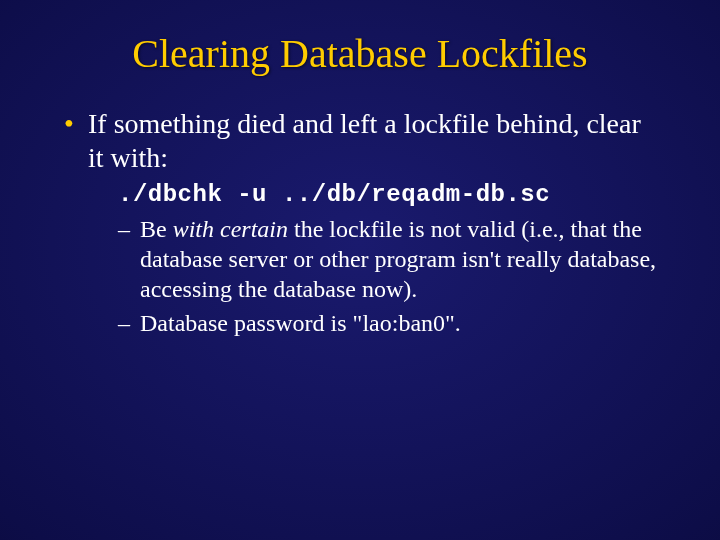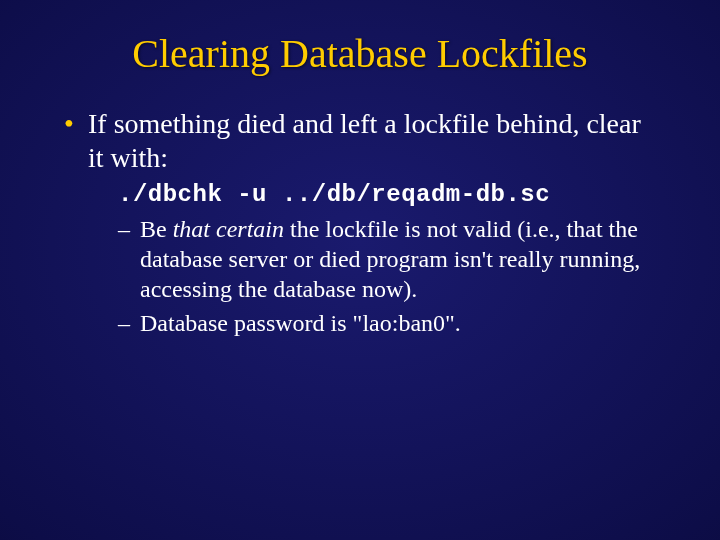--- a/index.html
+++ b/index.html
@@ -94,21 +94,21 @@
   <ul class="top">
 
     <li>
       <span>If something died and left a lockfile behind, clear it with:</span>
 
       <ul class="sub">
         <li class="code">
           <span class="mono">./dbchk -u ../db/reqadm-db.sc</span>
         </li>
         <li class="dash">
-          <span>Be </span><span class="ital">that certain</span><span> the lockfile is not valid (i.e., that the database server or died program isn't really running, accessing the database now).</span>
+          <span>Be </span><span class="ital">with certain</span><span> the lockfile is not valid (i.e., that the database server or other program isn't really database, accessing the database now).</span>
         </li>
         <li class="dash">
           <span>Database password is "lao:ban0".</span>
         </li>
       </ul>
     </li>
 
 
   </ul>
 

